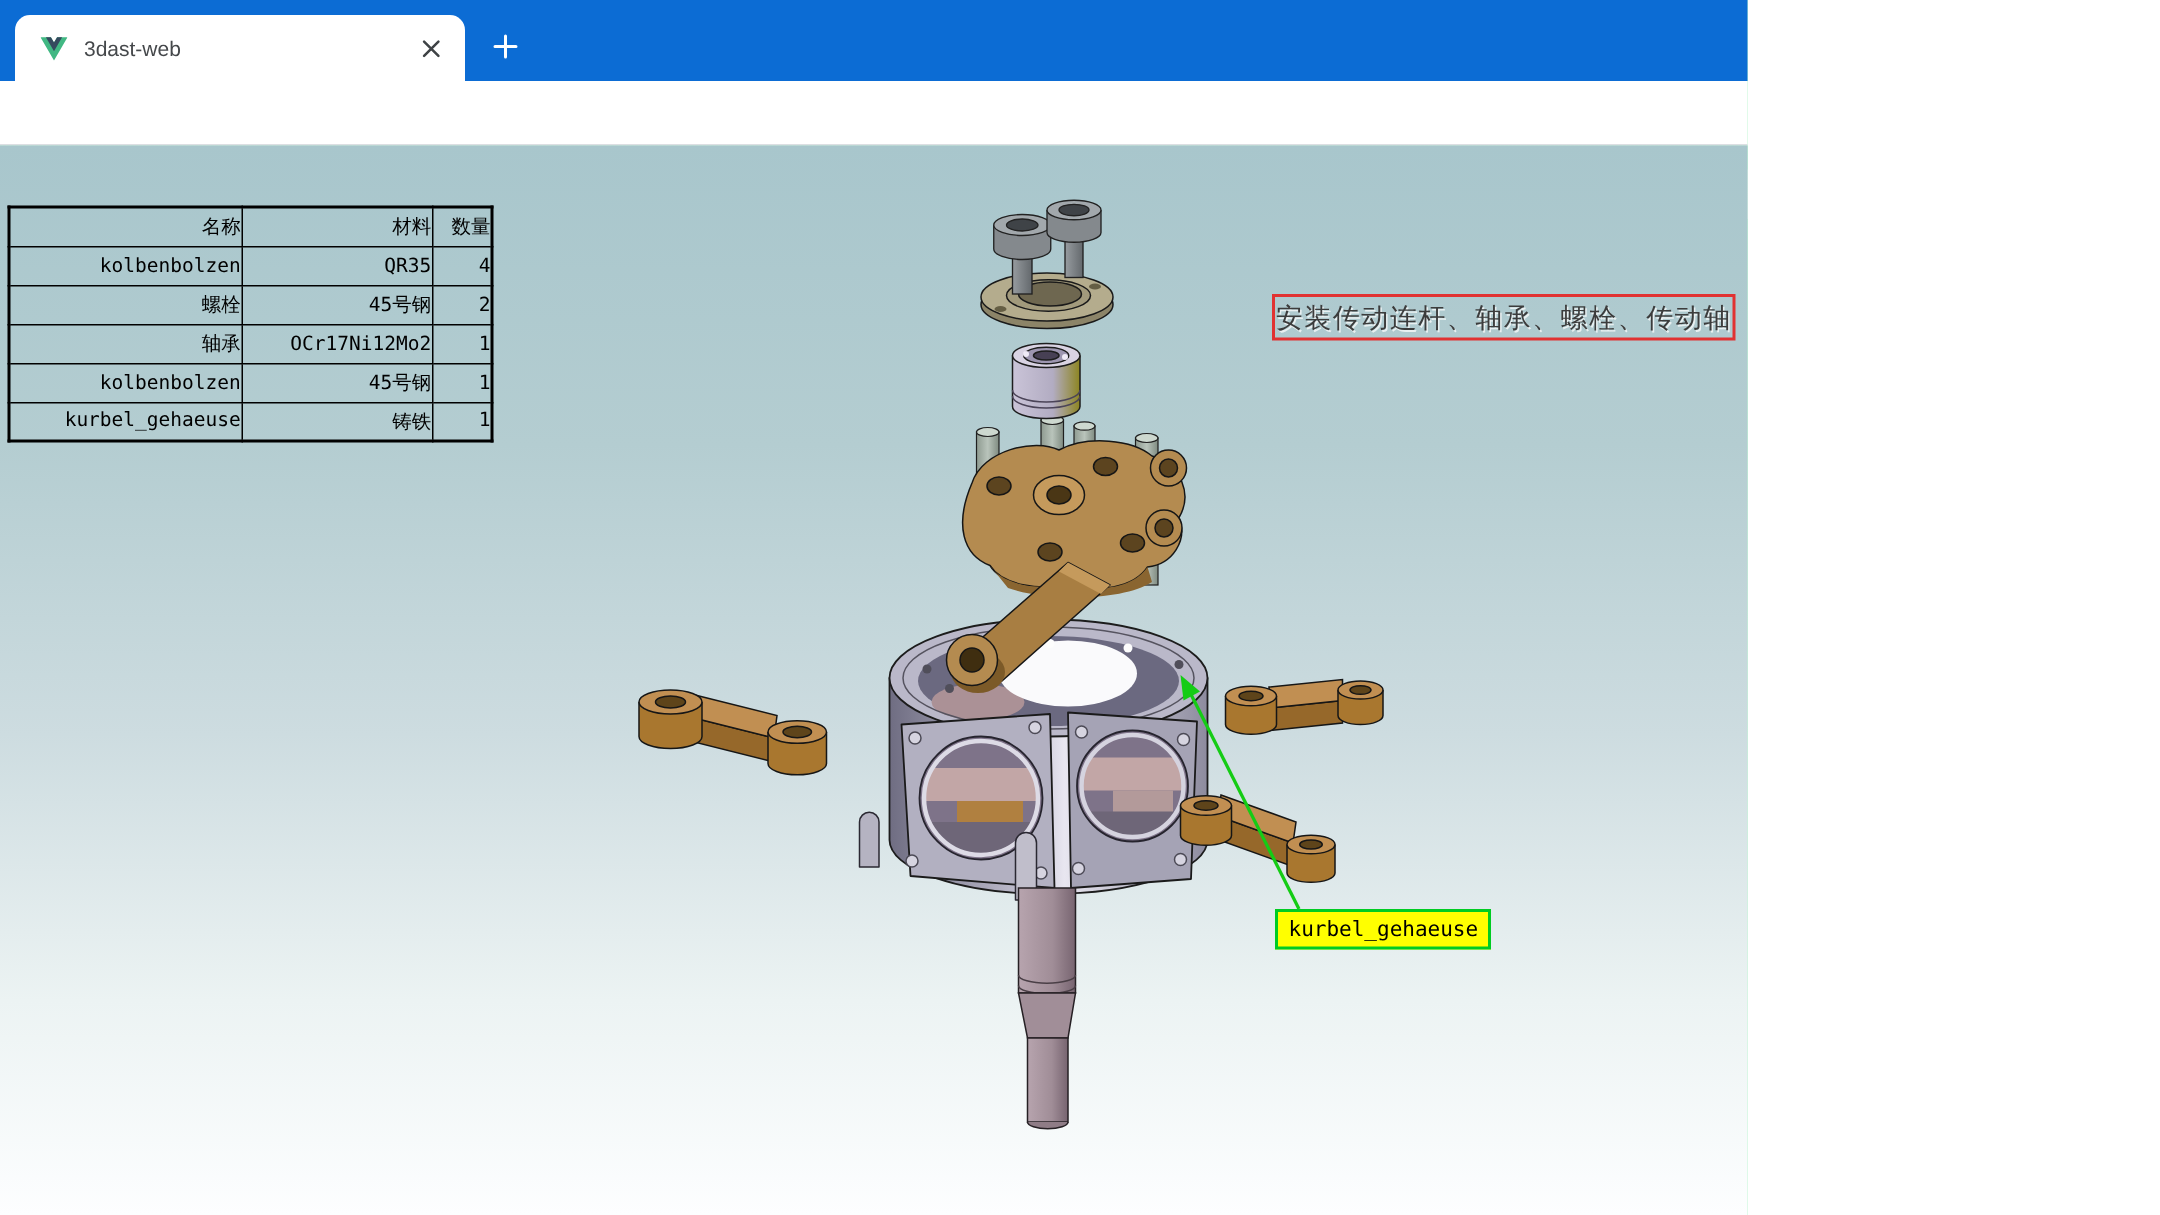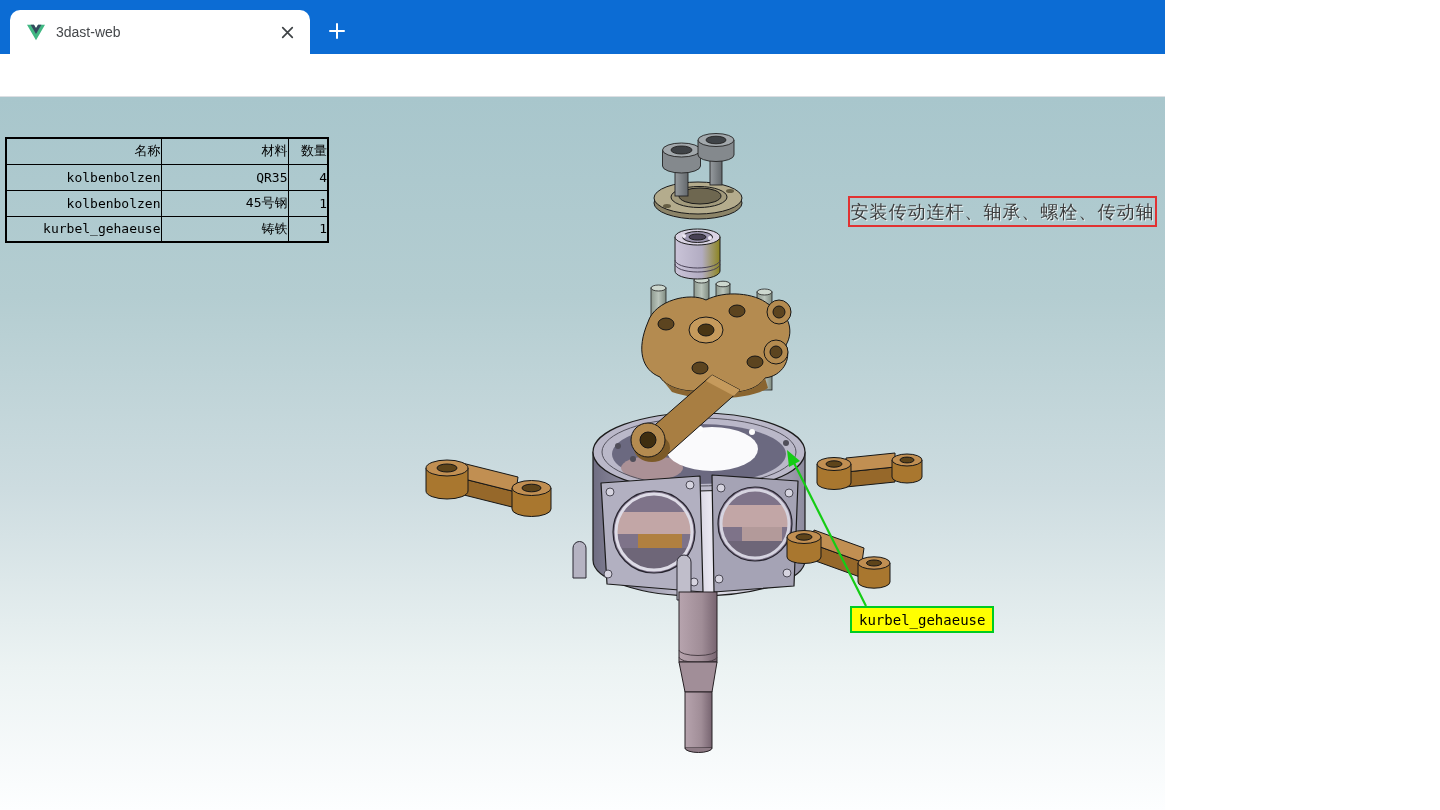--- a/index.html
+++ b/index.html
@@ -361,20 +361,30 @@
       <th class="colw0">名称</th>
       <th class="colw1">材料</th>
       <th class="colw2">数量</th>
     </tr>
     <tr>
       <td>kolbenbolzen</td>
       <td>QR35</td>
       <td>4</td>
     </tr>
     <tr>
+      <td>螺栓</td>
+      <td>45号钢</td>
+      <td>2</td>
+    </tr>
+    <tr>
+      <td>轴承</td>
+      <td>OCr17Ni12Mo2</td>
+      <td>1</td>
+    </tr>
+    <tr>
       <td>kolbenbolzen</td>
       <td>45号钢</td>
       <td>1</td>
     </tr>
     <tr>
       <td>kurbel_gehaeuse</td>
       <td>铸铁</td>
       <td>1</td>
     </tr>
   </tbody>

